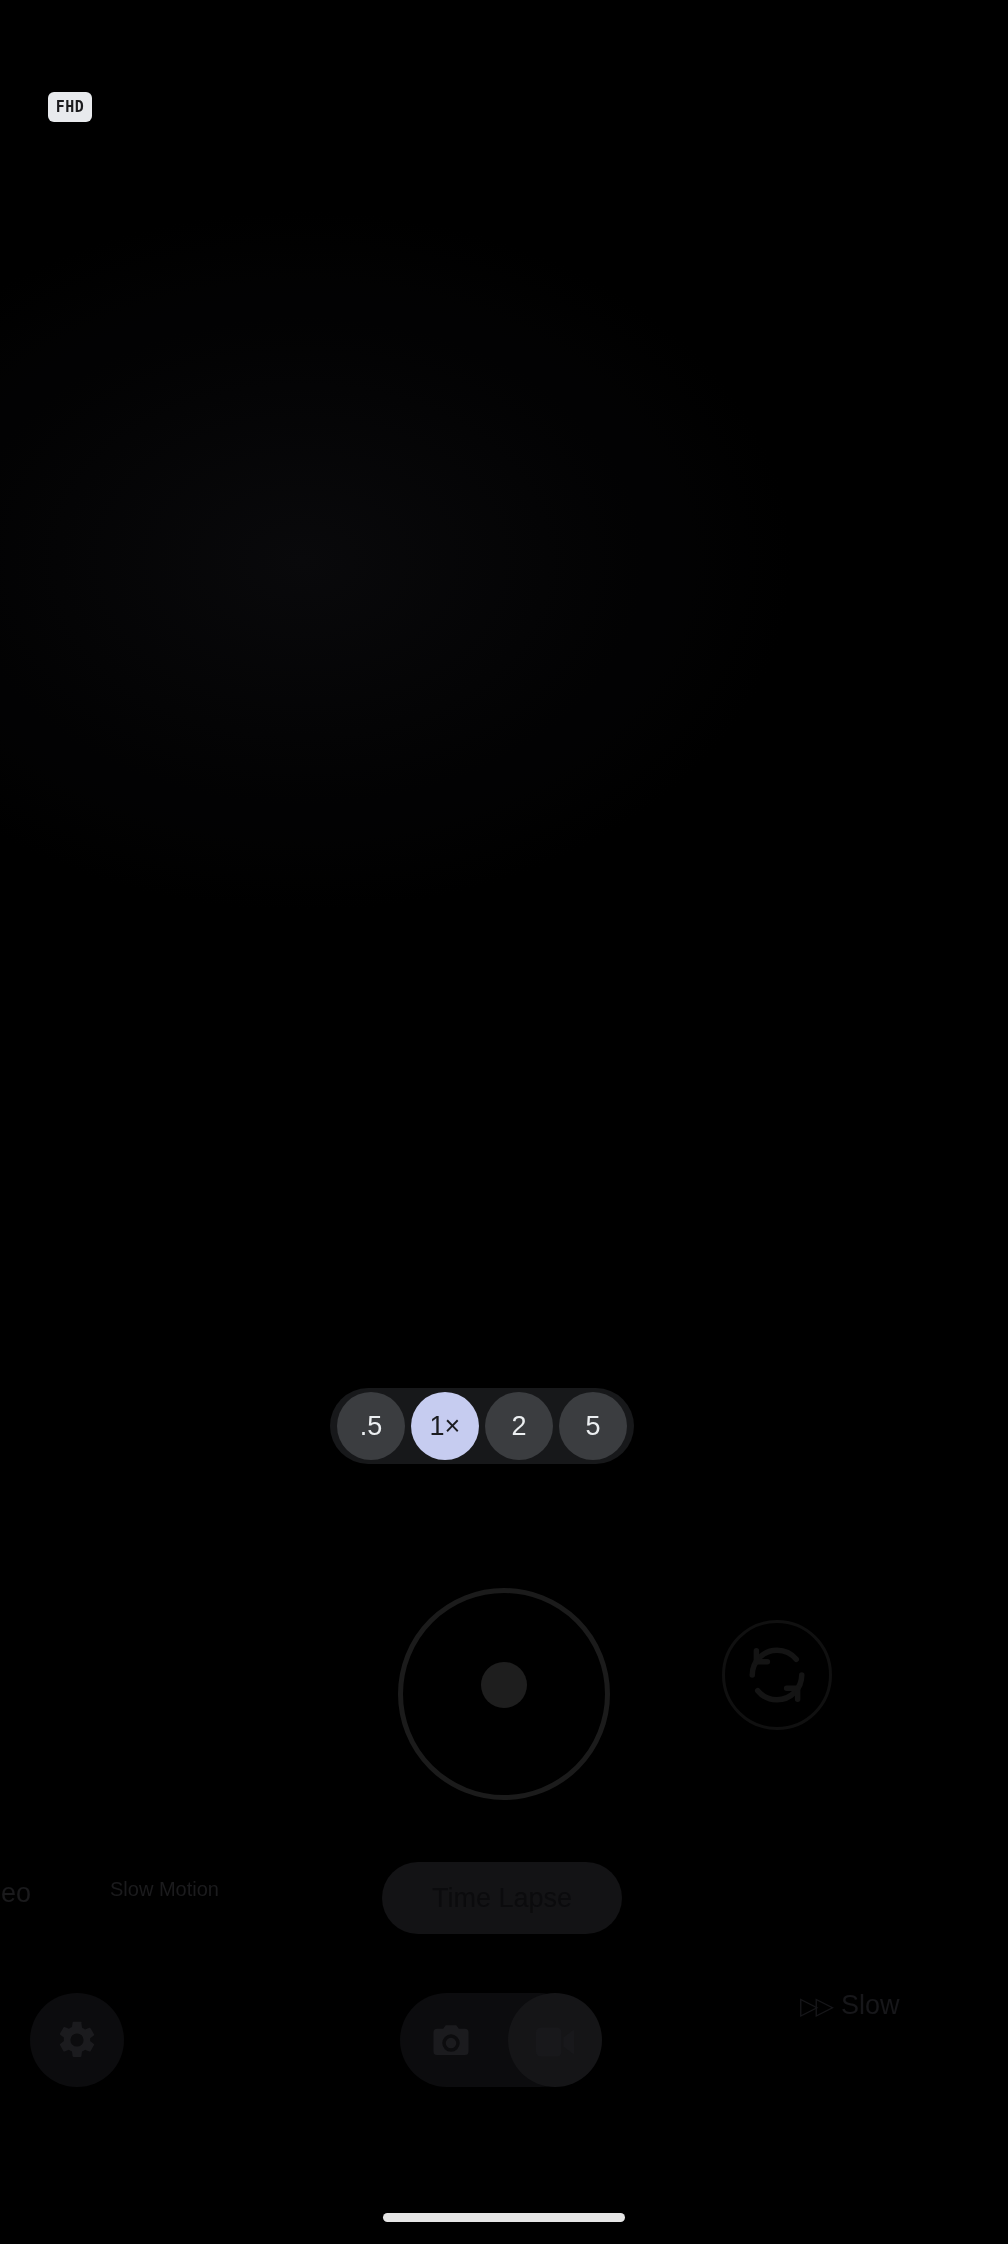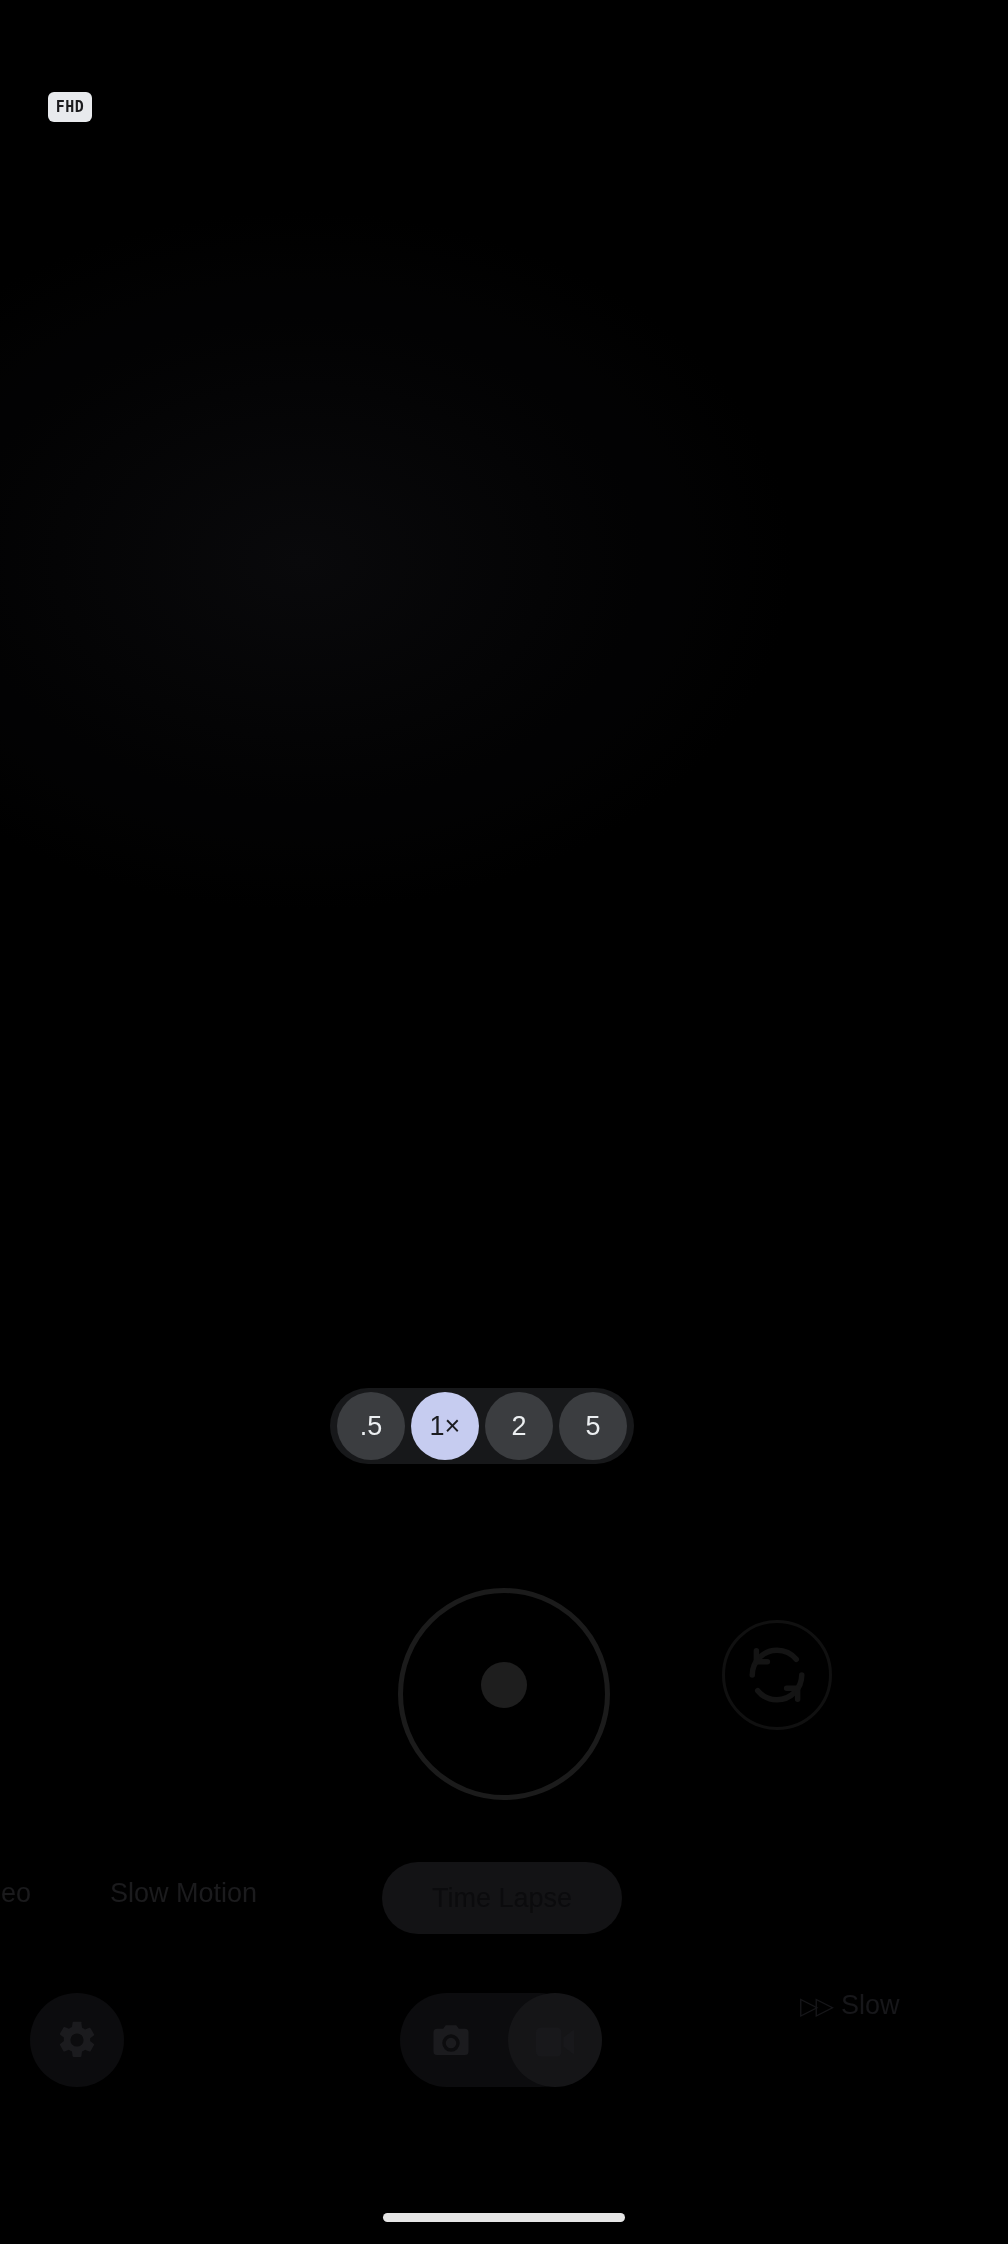--- a/index.html
+++ b/index.html
@@ -122,21 +122,21 @@
     position: absolute;
     left: -14px; top: 1878px;
     width: 70px;
     color: #1a1a1c;
     font-size: 27px;
   }
   .mode-label-slowmo {
     position: absolute;
     left: 110px; top: 1878px;
     color: #1b1b1d;
-    font-size: 27px;
+    font-size: 20px;
   }
   .mode-label-auto {
     position: absolute;
     left: 800px; top: 1990px;
     color: #17171a;
     font-size: 27px;
     display: flex; align-items: center; gap: 10px;
   }
   .auto-arrows { color: #17171a; font-size: 24px; letter-spacing: -3px; }
 

